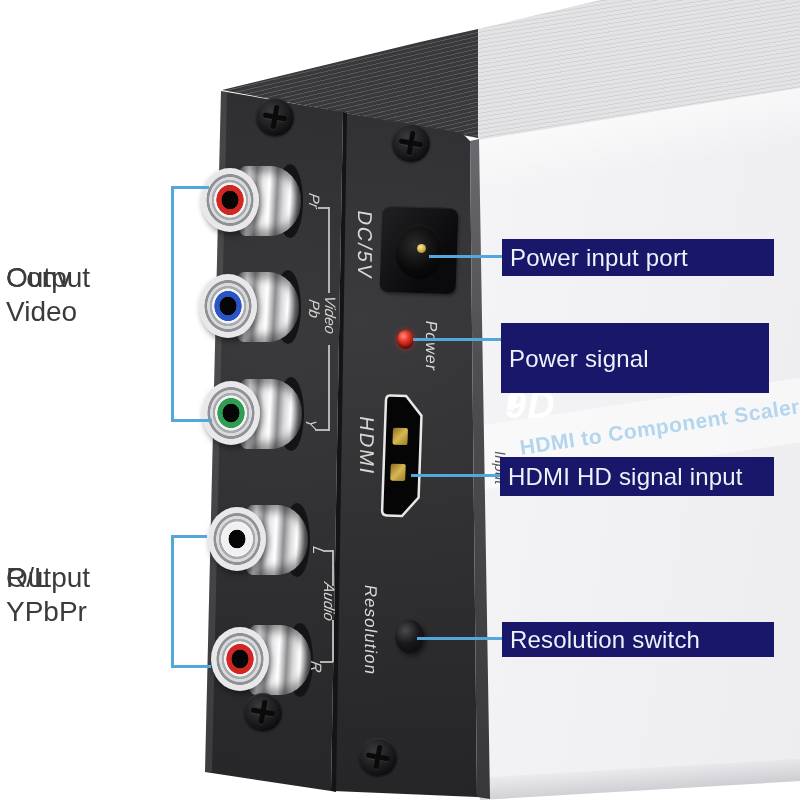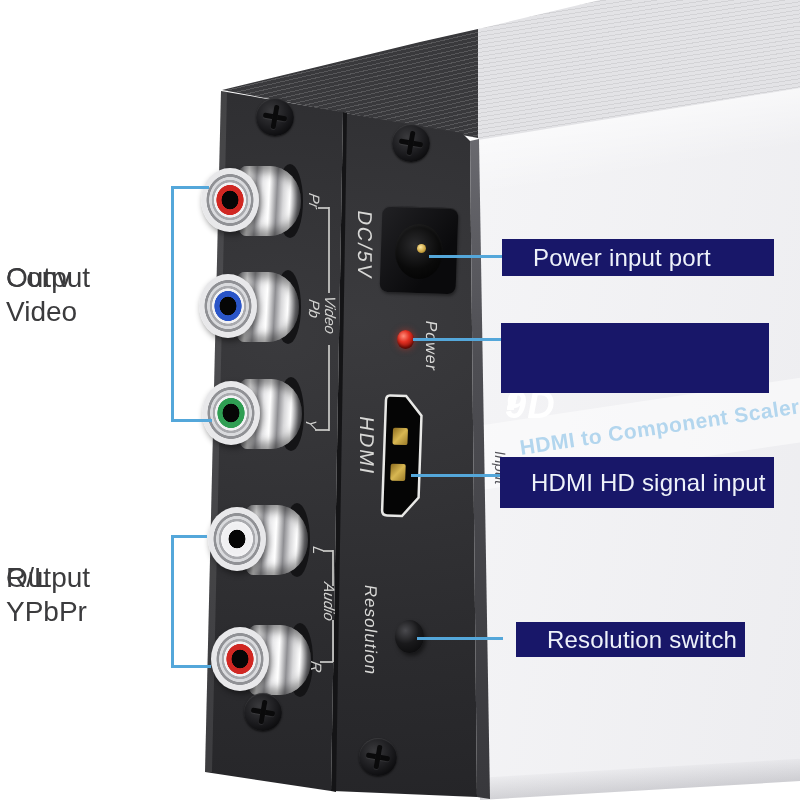--- a/index.html
+++ b/index.html
@@ -76,21 +76,21 @@
   .logo{left:505px;top:384px;height:40px;color:#fff;font-size:38px;font-weight:900;font-style:italic;
     white-space:nowrap;letter-spacing:1px;}
   .logo i{position:static;display:inline-block;width:7px;background:#fff;transform:skewX(-14deg);
     margin-left:5px;border-radius:1px;}
   .diag{left:520px;top:436px;transform:rotate(-8.5deg);transform-origin:0 50%;color:#b3d6ee;
     font-size:21px;font-weight:700;letter-spacing:.5px;white-space:nowrap;}
 
   
   .bline{background:#54a7da;}
   .callout{background:#181769;color:#eef2fa;font-size:24px;display:flex;flex-direction:column;
-    justify-content:center;padding-left:31px;letter-spacing:.2px;}
+    justify-content:center;padding-left:8px;letter-spacing:.2px;}
   .callout .cline{position:static;line-height:33px;}
   .side-label{color:#3b3b3d;font-size:28px;line-height:34px;left:6px;}
   .side-label span{position:static;display:block;}
 </style>
 </head>
 <body>
 
 <div id="stage">
 
   <div class="body-face">
@@ -196,25 +196,26 @@
 
   <div class="bline" style="left:429px;top:255px;width:74px;height:3px"></div>
   <div class="bline" style="left:413px;top:338px;width:89px;height:3px"></div>
   <div class="bline" style="left:411px;top:474px;width:90px;height:3px"></div>
   <div class="bline" style="left:417px;top:637px;width:86px;height:3px"></div>
 
   <div class="callout" style="left:502px;top:239px;width:272px;height:37px">
     <span class="cline">Power input port</span>
   </div>
   <div class="callout" style="left:501px;top:323px;width:268px;height:70px">
-  </div>
-  <div class="callout" style="left:500px;top:457px;width:274px;height:51px">
+    <span class="cline">Power signal</span>
+  </div>
+  <div class="callout" style="left:500px;top:457px;width:274px;height:39px">
     <span class="cline">HDMI HD signal input</span>
   </div>
-  <div class="callout" style="left:516px;top:622px;width:229px;height:35px">
+  <div class="callout" style="left:502px;top:622px;width:272px;height:35px">
     <span class="cline">Resolution switch</span>
   </div>
 
   <div class="side-label" style="top:261px">
     <span>Conv Video</span>
     <span>Output</span>
   </div>
   <div class="side-label" style="top:561px">
     <span>R/L YPbPr</span>
     <span>Output</span>

